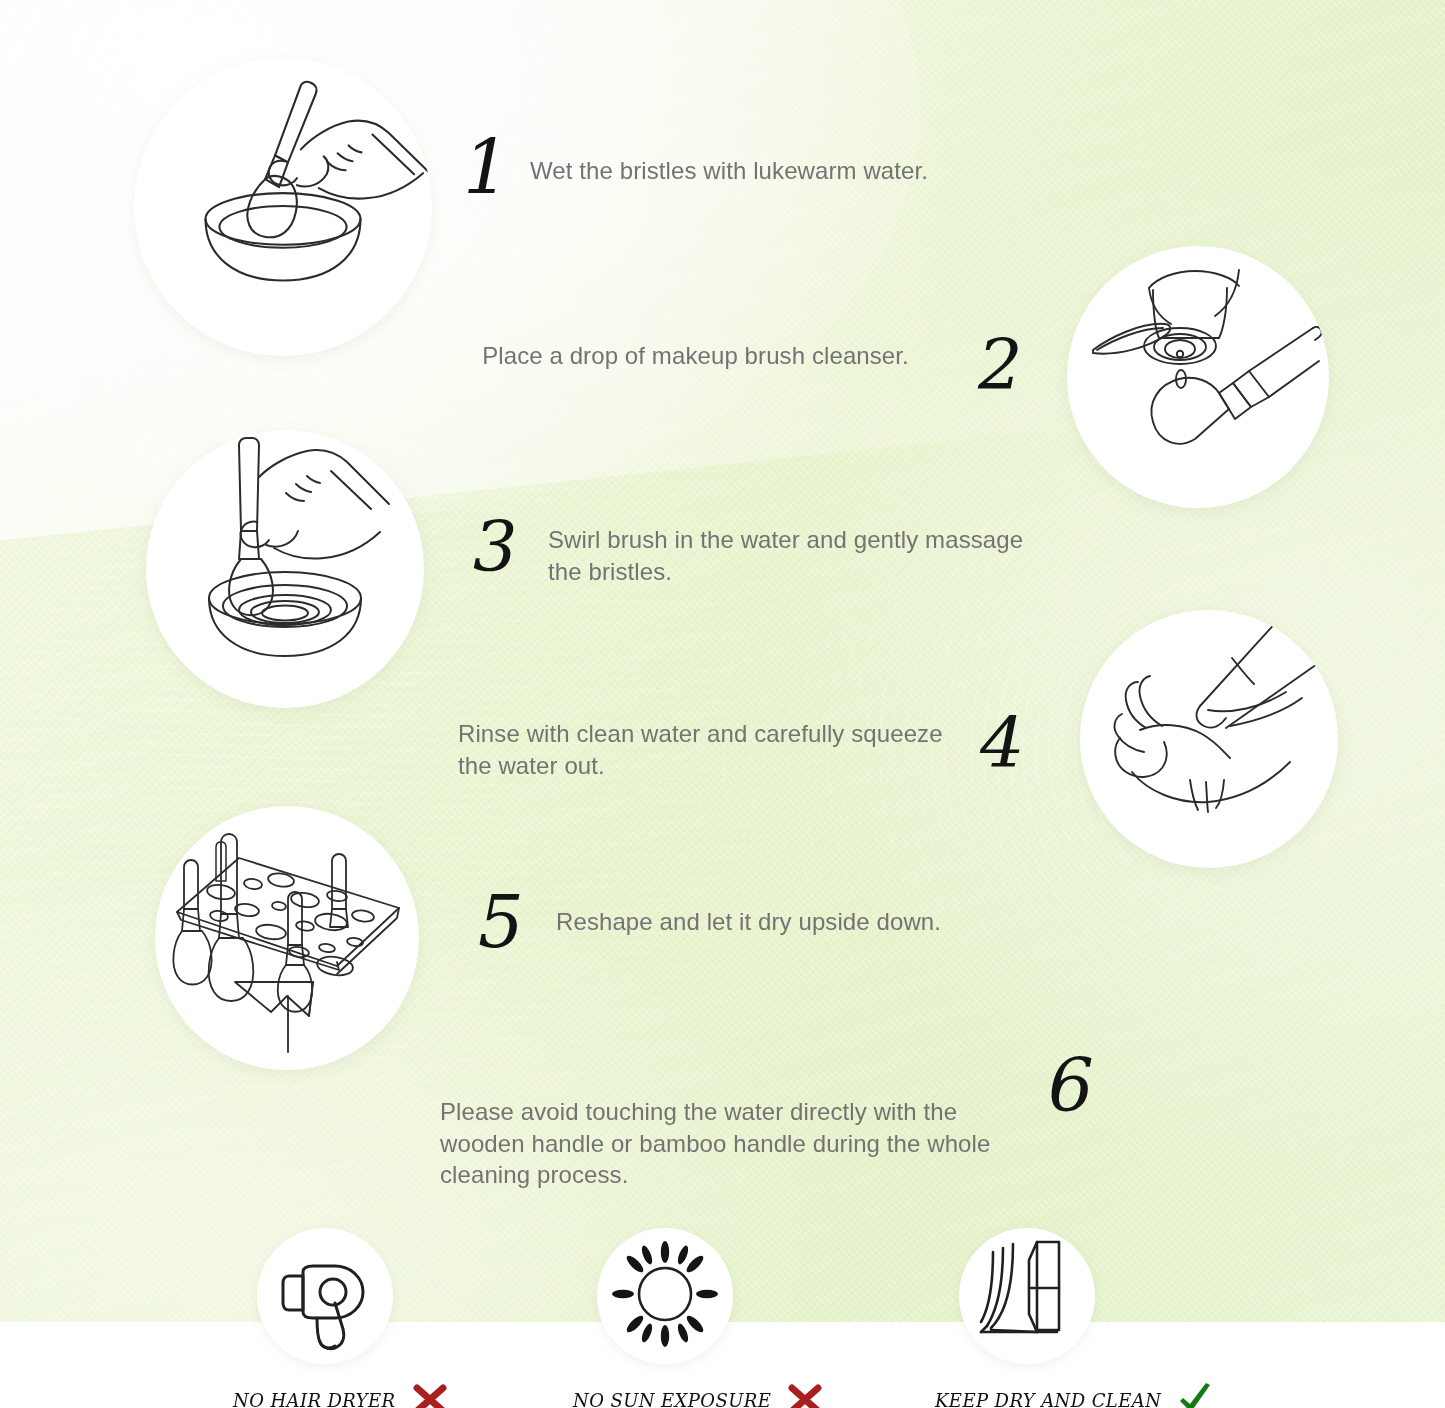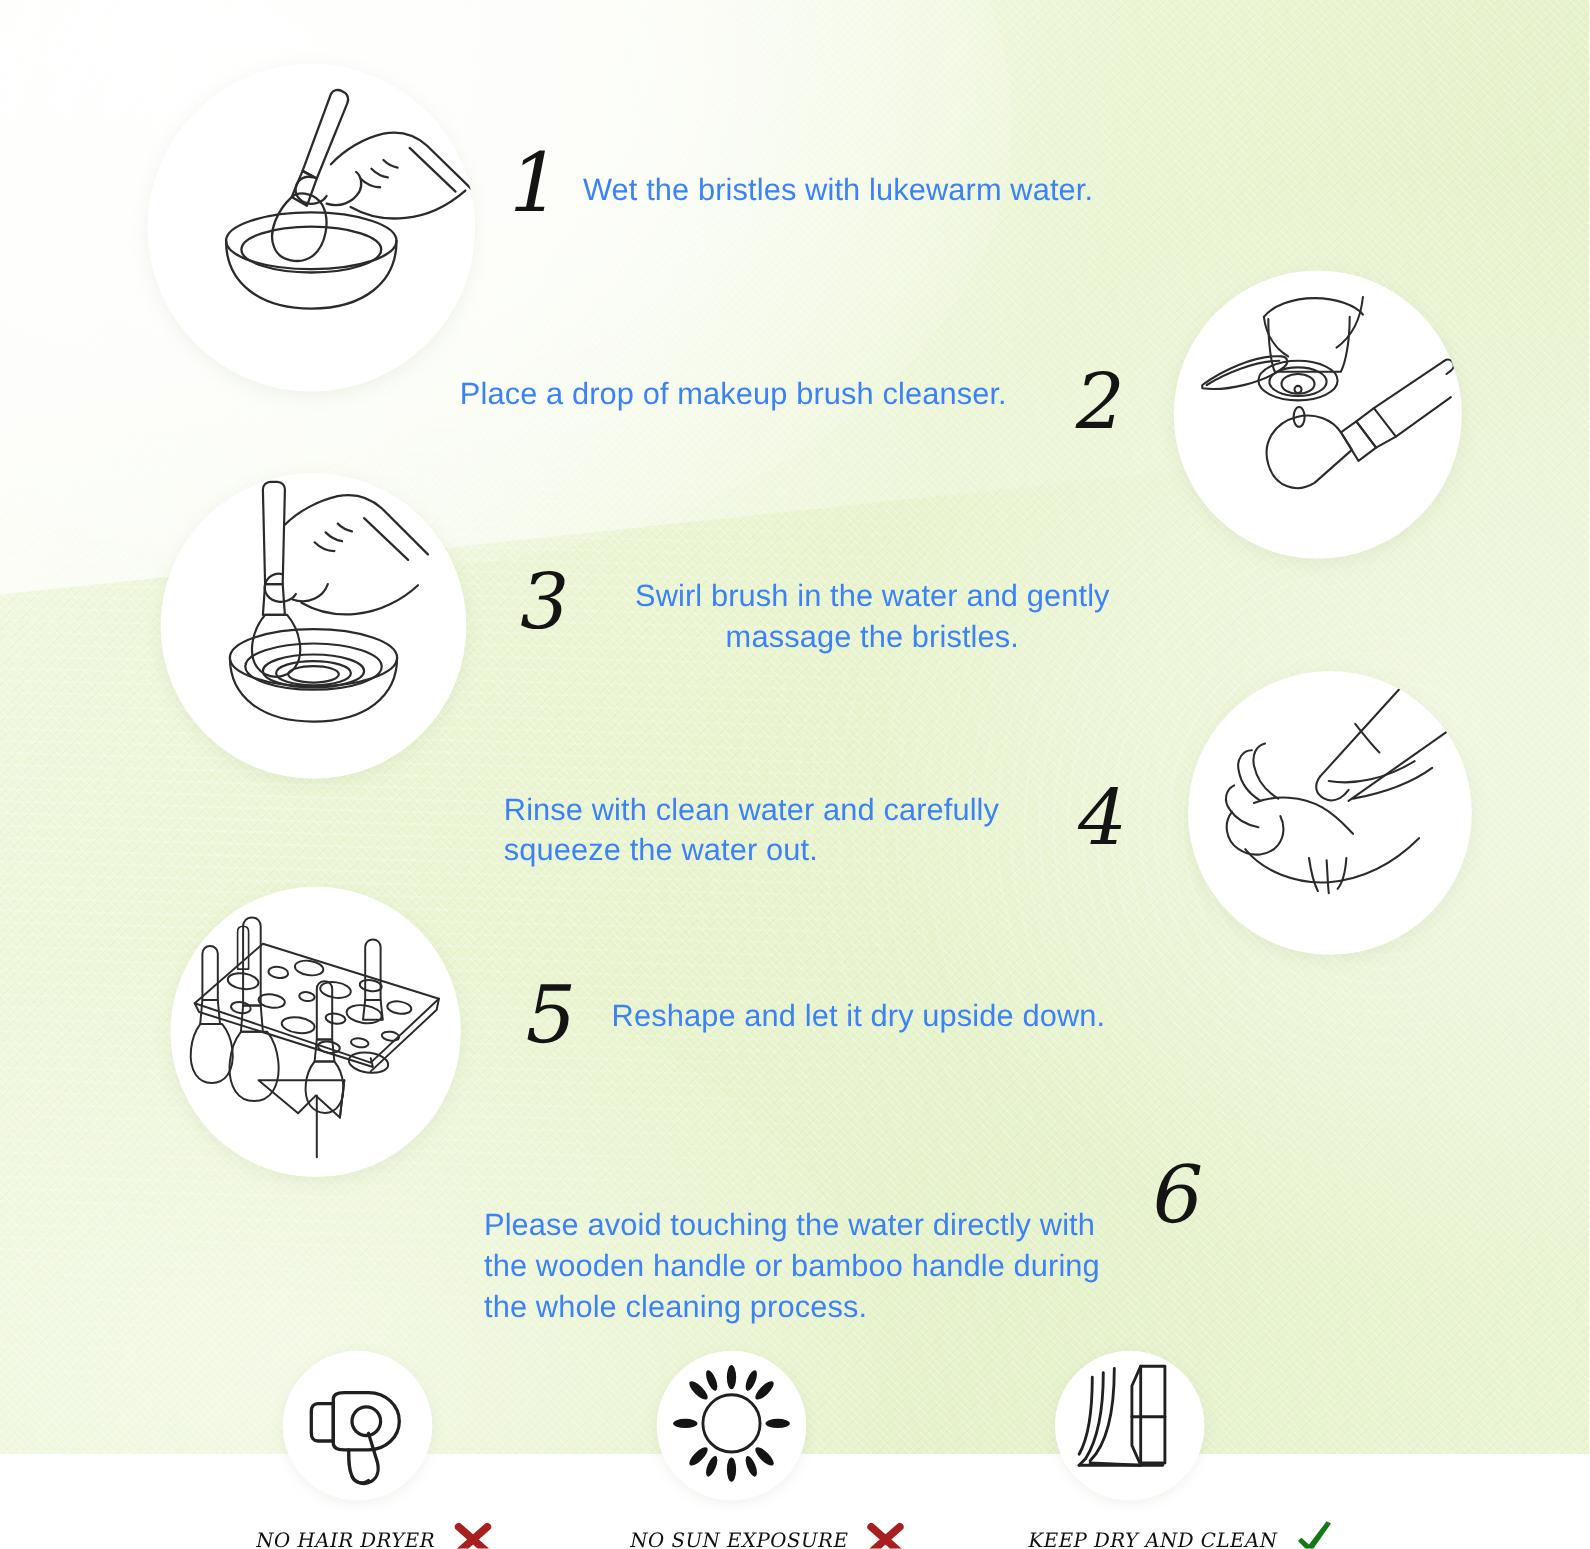--- a/index.html
+++ b/index.html
@@ -123,23 +123,23 @@
     font-family: "DejaVu Serif", "Liberation Serif", serif;
     font-style: italic;
     color: #141414;
     line-height: 1;
     letter-spacing: -0.01em;
   }
 
   
   .step-text {
     position: absolute;
-    color: #3b82f6;
+    color: #737373;
     font-family: "Liberation Sans", sans-serif;
-    font-size: 28px;
+    font-size: 24px;
     line-height: 1.32;
     letter-spacing: 0.1px;
   }
 
   
   .foot-item {
     position: absolute;
     width: 320px;
   }
   .foot-circle {
@@ -241,21 +241,21 @@
 
       <path d="M152 147l14-10 18 24-16 12z"></path>
       <path d="M166 137l16-12 20 26-18 10z"></path>
 
       <path d="M182 125L246 82"></path>
       <path d="M202 151l50-36"></path>
       <path d="M246 82c6-4 12 4 6 9l-4 3"></path>
     </svg>
   </div>
   <div class="step-num" style="left:978px; top:330px; font-size:70px;">2</div>
-  <div class="step-text" style="left:418px; top:340px; width:555px; text-align:left;">Place a drop of makeup brush cleanser.</div>
+  <div class="step-text" style="left:418px; top:340px; width:555px; text-align:center;">Place a drop of makeup brush cleanser.</div>
 
   <div class="circle" style="left:146px; top:430px; width:278px; height:278px;">
     <svg viewBox="0 0 278 278" fill="none" stroke="#2b2b2b" stroke-width="2" stroke-linecap="round" stroke-linejoin="round">
 
       <ellipse cx="139" cy="168" rx="76" ry="26"></ellipse>
       <path d="M63 168c0 36 30 58 76 58s76-22 76-58"></path>
       <ellipse cx="139" cy="176" rx="62" ry="21"></ellipse>
 
       <ellipse cx="139" cy="180" rx="46" ry="15"></ellipse>
       <ellipse cx="139" cy="182" rx="34" ry="11"></ellipse>
@@ -271,21 +271,21 @@
       <path d="M120 115c14 5 28-2 32-14"></path>
       <path d="M113 47c12-12 30-22 48-26 16-3 30 2 40 11l42 42"></path>
       <path d="M128 118c14 8 32 12 50 10 22-2 42-13 56-26"></path>
       <path d="M185 41l40 38"></path>
       <path d="M140 63c5 5 11 8 18 8"></path>
       <path d="M150 54c4 4 9 7 15 8"></path>
       <path d="M161 46c4 4 8 6 13 7"></path>
     </svg>
   </div>
   <div class="step-num" style="left:473px; top:512px; font-size:70px;">3</div>
-  <div class="step-text" style="left:548px; top:524px; width:490px;text-align:center;">Swirl brush in the water and gently massage the bristles.</div>
+  <div class="step-text" style="left:548px; top:524px; width:490px;">Swirl brush in the water and gently massage the bristles.</div>
 
   <div class="circle" style="left:1080px; top:610px; width:258px; height:258px;">
     <svg viewBox="0 0 258 258" fill="none" stroke="#2b2b2b" stroke-width="1.9" stroke-linecap="round" stroke-linejoin="round">
 
       <path d="M198 10L120 96"></path>
       <path d="M240 52L146 118"></path>
       <path d="M198 10c10-6 22 2 20 14"></path>
 
       <path d="M152 48c8 10 14 18 22 26"></path>
 

